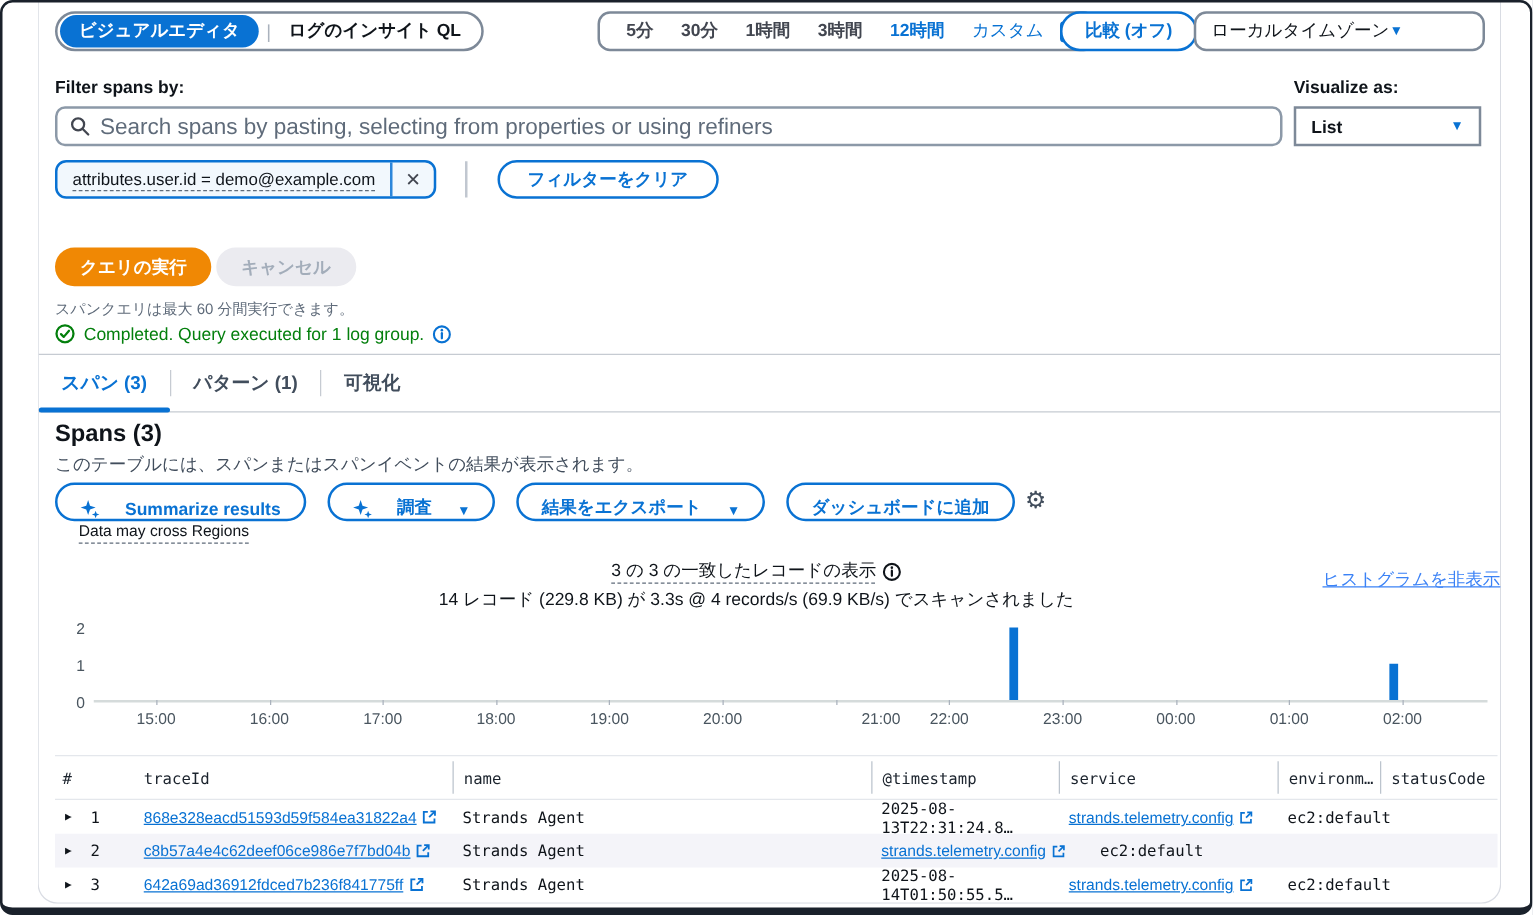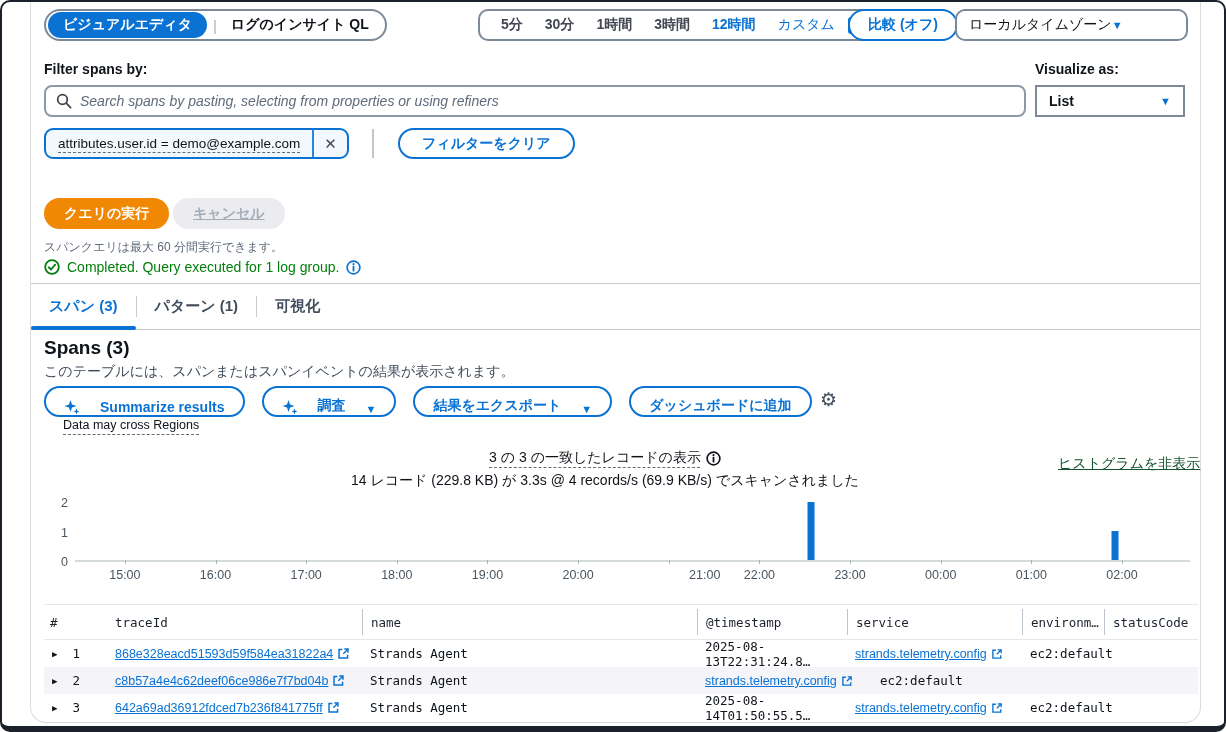--- a/index.html
+++ b/index.html
@@ -37,21 +37,21 @@
            font-size:14px; color:#0f141a; background:#fff; cursor:pointer; }
   .caret { color:#0972d3; font-size:11px; }
 
   
   .lbl { font-size:14px; font-weight:700; color:#0f141a; }
   .filter-label { position:absolute; left:44px; top:61px; }
   .viz-label    { position:absolute; left:1035px; top:61px; }
   .search-box { position:absolute; left:44px; top:85px; width:982px; height:32px;
                 border:2px solid #8c99a8; border-radius:8px; background:#fff;
                 display:flex; align-items:center; padding:0 10px; gap:8px; }
-  .search-box input { border:none; outline:none; flex:1; font-size:14px; font-style:italic;
+  .search-box input { border:none; outline:none; flex:1; font-size:18px; 
                       color:#454f5b; font-family:"Liberation Sans",sans-serif; background:transparent; }
   .search-box input::placeholder { color:#5f6b7a; opacity:1; }
   .viz-dd { position:absolute; left:1035px; top:85px; width:150px; height:32px; display:flex;
             align-items:center; justify-content:space-between; border:2px solid #7d8998;
             border-radius:0; padding:0 12px; font-size:14px; font-weight:700; background:#fff; cursor:pointer; }
 
   .chip { position:absolute; left:44px; top:128px; height:31px; display:flex; align-items:center;
           border:2px solid #0972d3; border-radius:9px; background:#f2f8fd; padding:0; cursor:default; }
   .chip-text { font-size:13.5px; color:#0f141a; padding:0 12px;
                text-decoration:underline dashed #5f6b7a 1px; text-underline-offset:4px; }
@@ -61,21 +61,21 @@
   .clear-btn { position:absolute; left:398px; top:128px; height:31px; display:flex; align-items:center;
                border:2px solid #0972d3; border-radius:17px; color:#0972d3; font-weight:700;
                font-size:14px; padding:0 22px; background:#fff; cursor:pointer; }
 
   
   .run-btn { position:absolute; left:44px; top:198px; height:31px; display:flex; align-items:center;
              background:#f08804; border:none; border-radius:17px; color:#fff; font-weight:700;
              font-size:14px; padding:0 20px; cursor:pointer; }
   .cancel-btn { position:absolute; left:173px; top:198px; height:31px; display:flex; align-items:center;
                 background:#ebebf0; border:none; border-radius:17px; color:#a3adba; font-weight:700;
-                font-size:14px; padding:0 20px; cursor:not-allowed;text-decoration:underline; }
+                font-size:14px; padding:0 20px; cursor:not-allowed; }
   .hint { position:absolute; left:44px; top:239px; font-size:12px; color:#5f6b7a; }
   .status { position:absolute; left:44px; top:259px; display:flex; align-items:center; gap:7px;
             font-size:14px; color:#037f0c; font-weight:400; }
 
   .hr1 { position:absolute; left:31px; right:26px; top:283px; height:1px; background:#c6cbd2; }
 
   
   .tabs { position:absolute; left:31px; right:26px; top:284px; height:46px;
           border-bottom:1px solid #c6cbd2; display:flex; align-items:stretch; }
   .tab { display:flex; align-items:center; padding:0 18px; font-size:15px; font-weight:700;
@@ -94,21 +94,21 @@
                  background:#fff; cursor:pointer; white-space:nowrap; }
   .gear { position:absolute; left:820px; top:388px; font-size:19px; color:#414d5c; cursor:pointer; }
   .cross-note { position:absolute; left:63px; top:418px; font-size:12.5px; color:#0f141a;
                 border-bottom:1px dashed #5f6b7a; padding-bottom:2px; }
 
   
   .hist-head { position:absolute; left:280px; width:650px; top:448px; text-align:center; }
   .hist-line1 { font-size:14px; color:#0f141a; display:inline-flex; align-items:center; gap:5px; }
   .hist-line1 .t { text-decoration:underline dashed #5f6b7a 1px; text-underline-offset:5px; }
   .hist-line2 { font-size:14px; color:#0f141a; margin-top:5px; }
-  .hide-link { position:absolute; left:1058px; top:455px; font-size:14px; color:#14532d;
+  .hide-link { position:absolute; left:1058px; top:455px; font-size:14px; color:#3b82f6;
                text-decoration:underline; cursor:pointer; }
 
   .hist-plot { position:absolute; left:75px; width:1115px; top:502px; height:60px;
                border-bottom:2px solid #d5dbdb; }
   .hbar { position:absolute; bottom:0; width:7px; transform:translateX(-50%); }
   .ylab { position:absolute; left:44px; width:24px; text-align:right; font-size:12.5px; color:#49555f; }
   .xlabs { position:absolute; left:75px; width:1115px; top:568px; height:16px; }
   .xtick { position:absolute; transform:translateX(-50%); font-size:12.5px; color:#49555f; white-space:nowrap; }
   .tickmark { position:absolute; top:100%; width:1px; height:4px; background:#aab2bd; }
 

